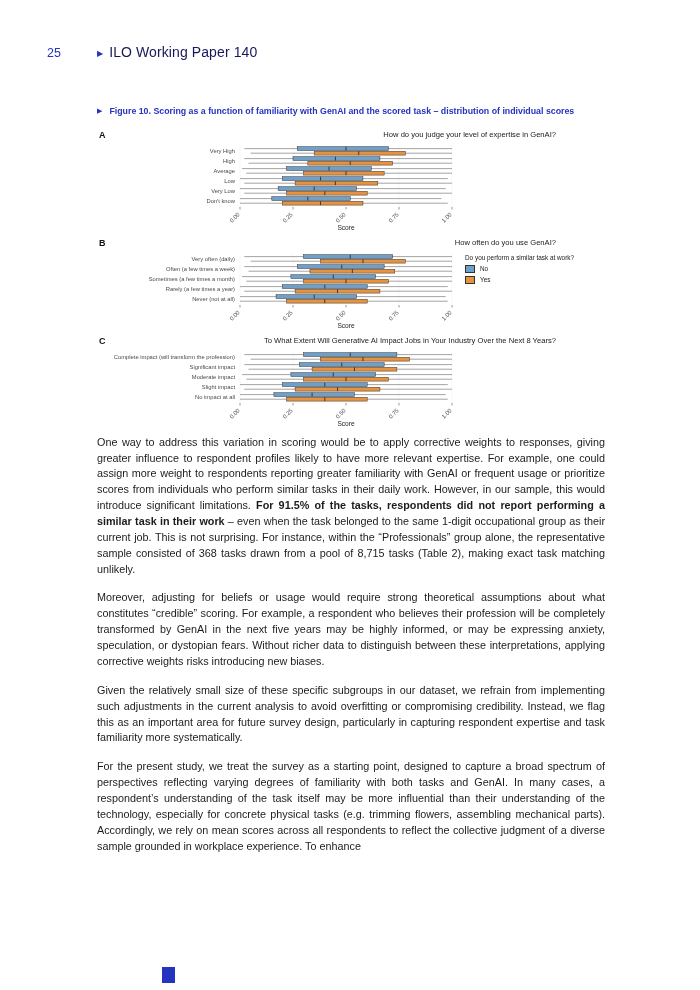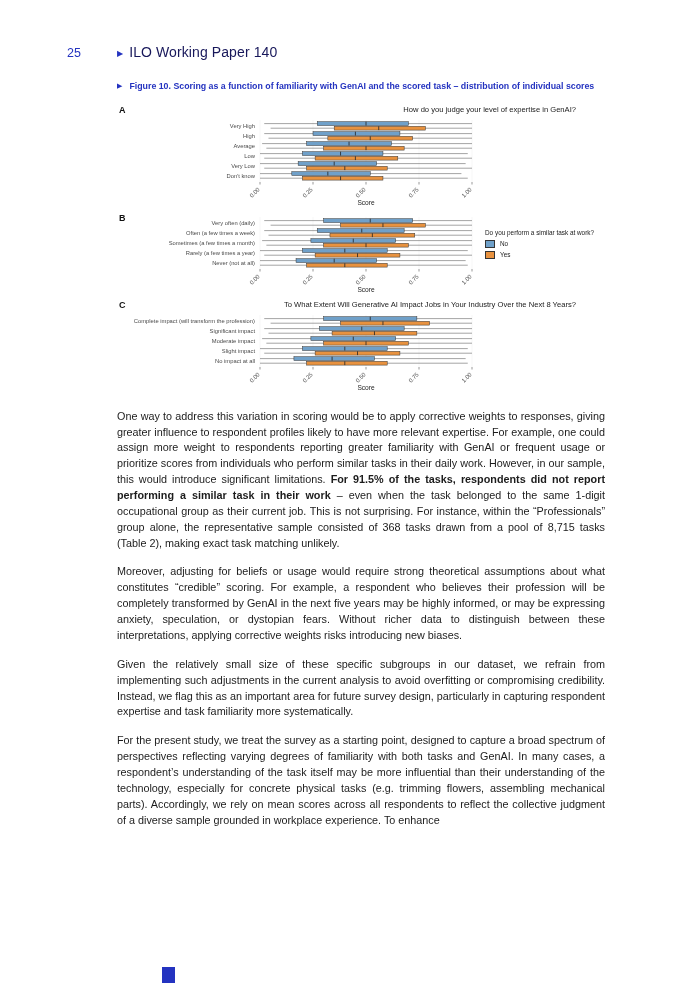--- a/index.html
+++ b/index.html
@@ -1,48 +1,48 @@
 <!DOCTYPE html>
 <html style="--accent: #2433c0;"><head>
 <meta charset="utf-8">
 <style>
   :root{ --accent:#2433c0; }
   *{margin:0;padding:0;box-sizing:border-box;}
   html,body{background:#ffffff;}
   .page{
     position:relative;width:700px;height:990px;background:#fff;overflow:hidden;
-    font-family:"Liberation Sans",sans-serif;color:#1c1c1c;padding-left:20px;
+    font-family:"Liberation Sans",sans-serif;color:#1c1c1c;
   }
   
   .page-header{display:flex;align-items:baseline;padding:44px 0 0 47px;}
   .page-number{width:50px;color:var(--accent);font-size:12.5px;}
   .header-marker{color:var(--accent);font-size:8px;margin-right:6px;position:relative;top:-1px;}
   .header-title{color:#17175a;font-size:14px;letter-spacing:.1px;}
   
   .figure{margin-left:97px;}
-  .figure-caption{display:flex;margin-top:20px;width:482px;color:var(--accent);}
+  .figure-caption{display:flex;margin-top:45px;width:482px;color:var(--accent);}
   .caption-marker{font-size:7px;margin-right:7px;padding-top:2px;}
   .caption-text{font-size:8.8px;font-weight:700;line-height:1.45;}
   
   .panel{position:relative;margin-top:12px;}
   .panel + .panel{margin-top:4px;}
   .panel-letter{position:absolute;left:2px;top:0;font-size:9px;font-weight:700;color:#111;}
   .panel-title{margin-left:39px;width:420px;text-align:right;font-size:7.6px;color:#1a1a1a;margin-bottom:2px;}
   svg.boxplot{display:block;}
   .catlab{font-size:5.8px;fill:#4a4a4a;}
   .ticklab{font-size:5.8px;fill:#4a4a4a;}
   .axislab{font-size:6.6px;fill:#222;}
   
   .legend{position:absolute;left:368px;top:16px;}
   .legend-title{font-size:6.4px;color:#1a1a1a;margin-bottom:4px;}
   .legend-item{display:flex;align-items:center;margin-bottom:3px;}
   .swatch{display:inline-block;width:10px;height:8px;border:0.7px solid #333;margin-right:5px;}
   .legend-label{font-size:6.4px;color:#1a1a1a;}
   
-  .body-text{margin:15px 95px 0 97px;}
+  .body-text{margin:5px 95px 0 97px;}
   .para{font-size:10.8px;line-height:1.47;text-align:justify;color:#1c1c1c;margin-bottom:13px;}
   .para .bold{font-weight:700;}
   
   .footer-mark{position:absolute;left:162px;top:967px;width:13px;height:16px;background:var(--accent);}
 </style>
 </head>
 <body>
 
 <div class="page">
 
@@ -119,20 +119,21 @@
           <line x1="302" y1="66" x2="302" y2="68.5" stroke="#555" stroke-width="0.6"></line>
           <text x="302" y="74" class="ticklab" text-anchor="end" transform="rotate(-45 302 74)">0.75</text>
           <line x1="355" y1="66" x2="355" y2="68.5" stroke="#555" stroke-width="0.6"></line>
           <text x="355" y="74" class="ticklab" text-anchor="end" transform="rotate(-45 355 74)">1.00</text>
           <text x="249" y="89" text-anchor="middle" class="axislab">Score</text>
         </svg>
     </div>
 
     <div class="panel">
       <span class="panel-letter">B</span>
+      <div class="panel-title">How often do you use GenAI?</div>
       <svg class="boxplot" viewBox="0 0 480 83" width="480" height="83">
           <line x1="143" y1="4" x2="143" y2="56" stroke="#ececec" stroke-width="0.5"></line>
           <line x1="196" y1="4" x2="196" y2="56" stroke="#ececec" stroke-width="0.5"></line>
           <line x1="249" y1="4" x2="249" y2="56" stroke="#ececec" stroke-width="0.5"></line>
           <line x1="302" y1="4" x2="302" y2="56" stroke="#ececec" stroke-width="0.5"></line>
           <line x1="355" y1="4" x2="355" y2="56" stroke="#ececec" stroke-width="0.5"></line>
           <text x="138" y="11.8" text-anchor="end" class="catlab">Very often (daily)</text>
           <line x1="147.24" y1="7.6" x2="355" y2="7.6" stroke="#666" stroke-width="0.6"></line>
           <rect x="206.6" y="5.699999999999999" width="89.03999999999999" height="3.8" fill="#6FA0C9" stroke="#333" stroke-width="0.5"></rect>
           <line x1="253.24" y1="5.699999999999999" x2="253.24" y2="9.5" stroke="#222" stroke-width="0.8"></line>

